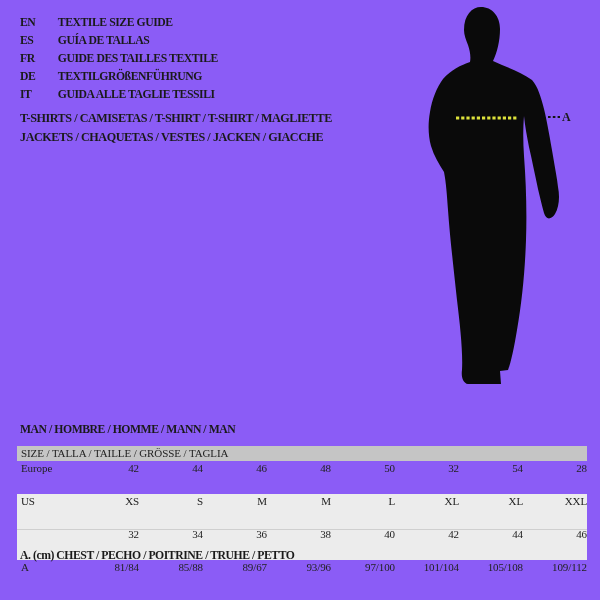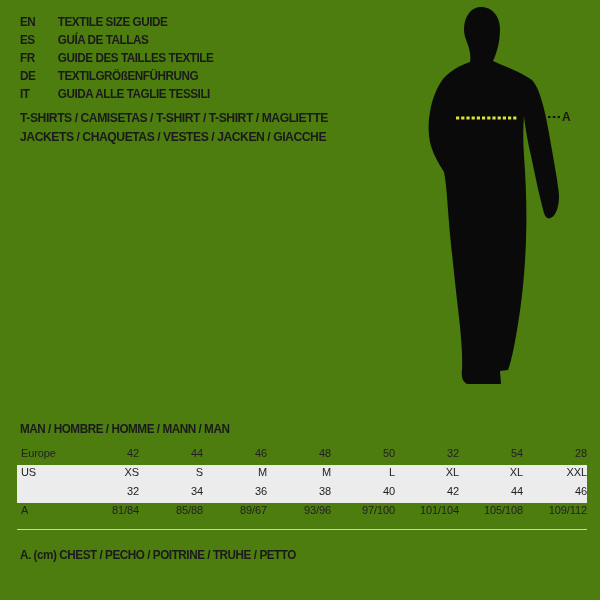--- a/index.html
+++ b/index.html
@@ -1,18 +1,18 @@
 <!DOCTYPE html>
 <html style="--accent-dash: #dde23b; --table-header-bg: #c5c5c5; --table-stripe-bg: #ececec; --silhouette: #0a0a0a;"><head>
 <meta charset="utf-8">
 <style>
   html,body { margin:0; padding:0; background:#ffffff; }
   .stage {
-    position:relative; width:600px; height:600px; background:#4d7c0f;
-    font-family:Liberation Sans, sans-serif; color:#1a1a1a; overflow:hidden;
+    position:relative; width:600px; height:600px; background:#8b5cf6;
+    font-family:Liberation Serif, serif; color:#1a1a1a; overflow:hidden;
   }
   .bold-cond {
     font-weight:bold; letter-spacing:-0.5px; white-space:nowrap;
     transform:scaleX(0.9); transform-origin:0 0;
   }
   
   .lang-list { position:absolute; left:20px; top:13px; font-size:13px; line-height:18px; }
   .lang-row { display:grid; grid-template-columns:42px auto; }
   
   .categories { position:absolute; left:20px; top:108px; font-size:13.5px; line-height:19px; }
@@ -20,21 +20,21 @@
   .figure-svg { position:absolute; left:415px; top:0; }
   .measure-label { position:absolute; left:562px; top:110px; font-size:12px; font-weight:bold; }
   
   .section-title { position:absolute; left:20px; top:421px; font-size:13px; line-height:16px; }
   
   .size-table { position:absolute; left:17px; top:446px; width:570px; font-size:11px; letter-spacing:-0.1px; color:#222; }
   .t-header {
     background:var(--table-header-bg,#c5c5c5); height:15px; line-height:15px;
     padding-left:4px; white-space:nowrap; overflow:hidden;
   }
-  .t-row { display:grid; grid-template-columns:58px repeat(8,1fr); height:19px; line-height:15px; }
+  .t-row { display:grid; grid-template-columns:58px repeat(8,1fr); height:33px; line-height:15px; }
   .t-row.stripe { background:var(--table-stripe-bg,#ececec); }
   .t-label { padding-left:4px; text-align:left; }
   .t-cell { text-align:right; }
   .table-rule { position:absolute; left:17px; top:529px; width:570px; height:1px; background:#cfcfcf; }
   
   .footnote { position:absolute; left:20px; top:547px; font-size:13px; line-height:15px; }
 </style>
 </head>
 <body>
 
@@ -101,20 +101,21 @@
          C 466 40 464 35 464 30
          Z"></path>
     <line x1="456" y1="118" x2="517" y2="118" style="stroke:var(--accent-dash,#dde23b)" stroke-width="3" stroke-dasharray="3.2 2"></line>
     <line x1="548" y1="117" x2="560" y2="117" stroke="#141414" stroke-width="2" stroke-dasharray="2.6 2.2"></line>
   </svg>
   <span class="measure-label">A</span>
 
   <div class="section-title bold-cond">MAN / HOMBRE / HOMME / MANN / MAN</div>
 
   <div class="size-table">
+    <div class="t-header">SIZE / TALLA / TAILLE / GRÖSSE / TAGLIA</div>
 
     <div class="t-row">
       <span class="t-label">Europe</span>
       <span class="t-cell">42</span>
       <span class="t-cell">44</span>
       <span class="t-cell">46</span>
       <span class="t-cell">48</span>
       <span class="t-cell">50</span>
       <span class="t-cell">32</span>
       <span class="t-cell">54</span>

